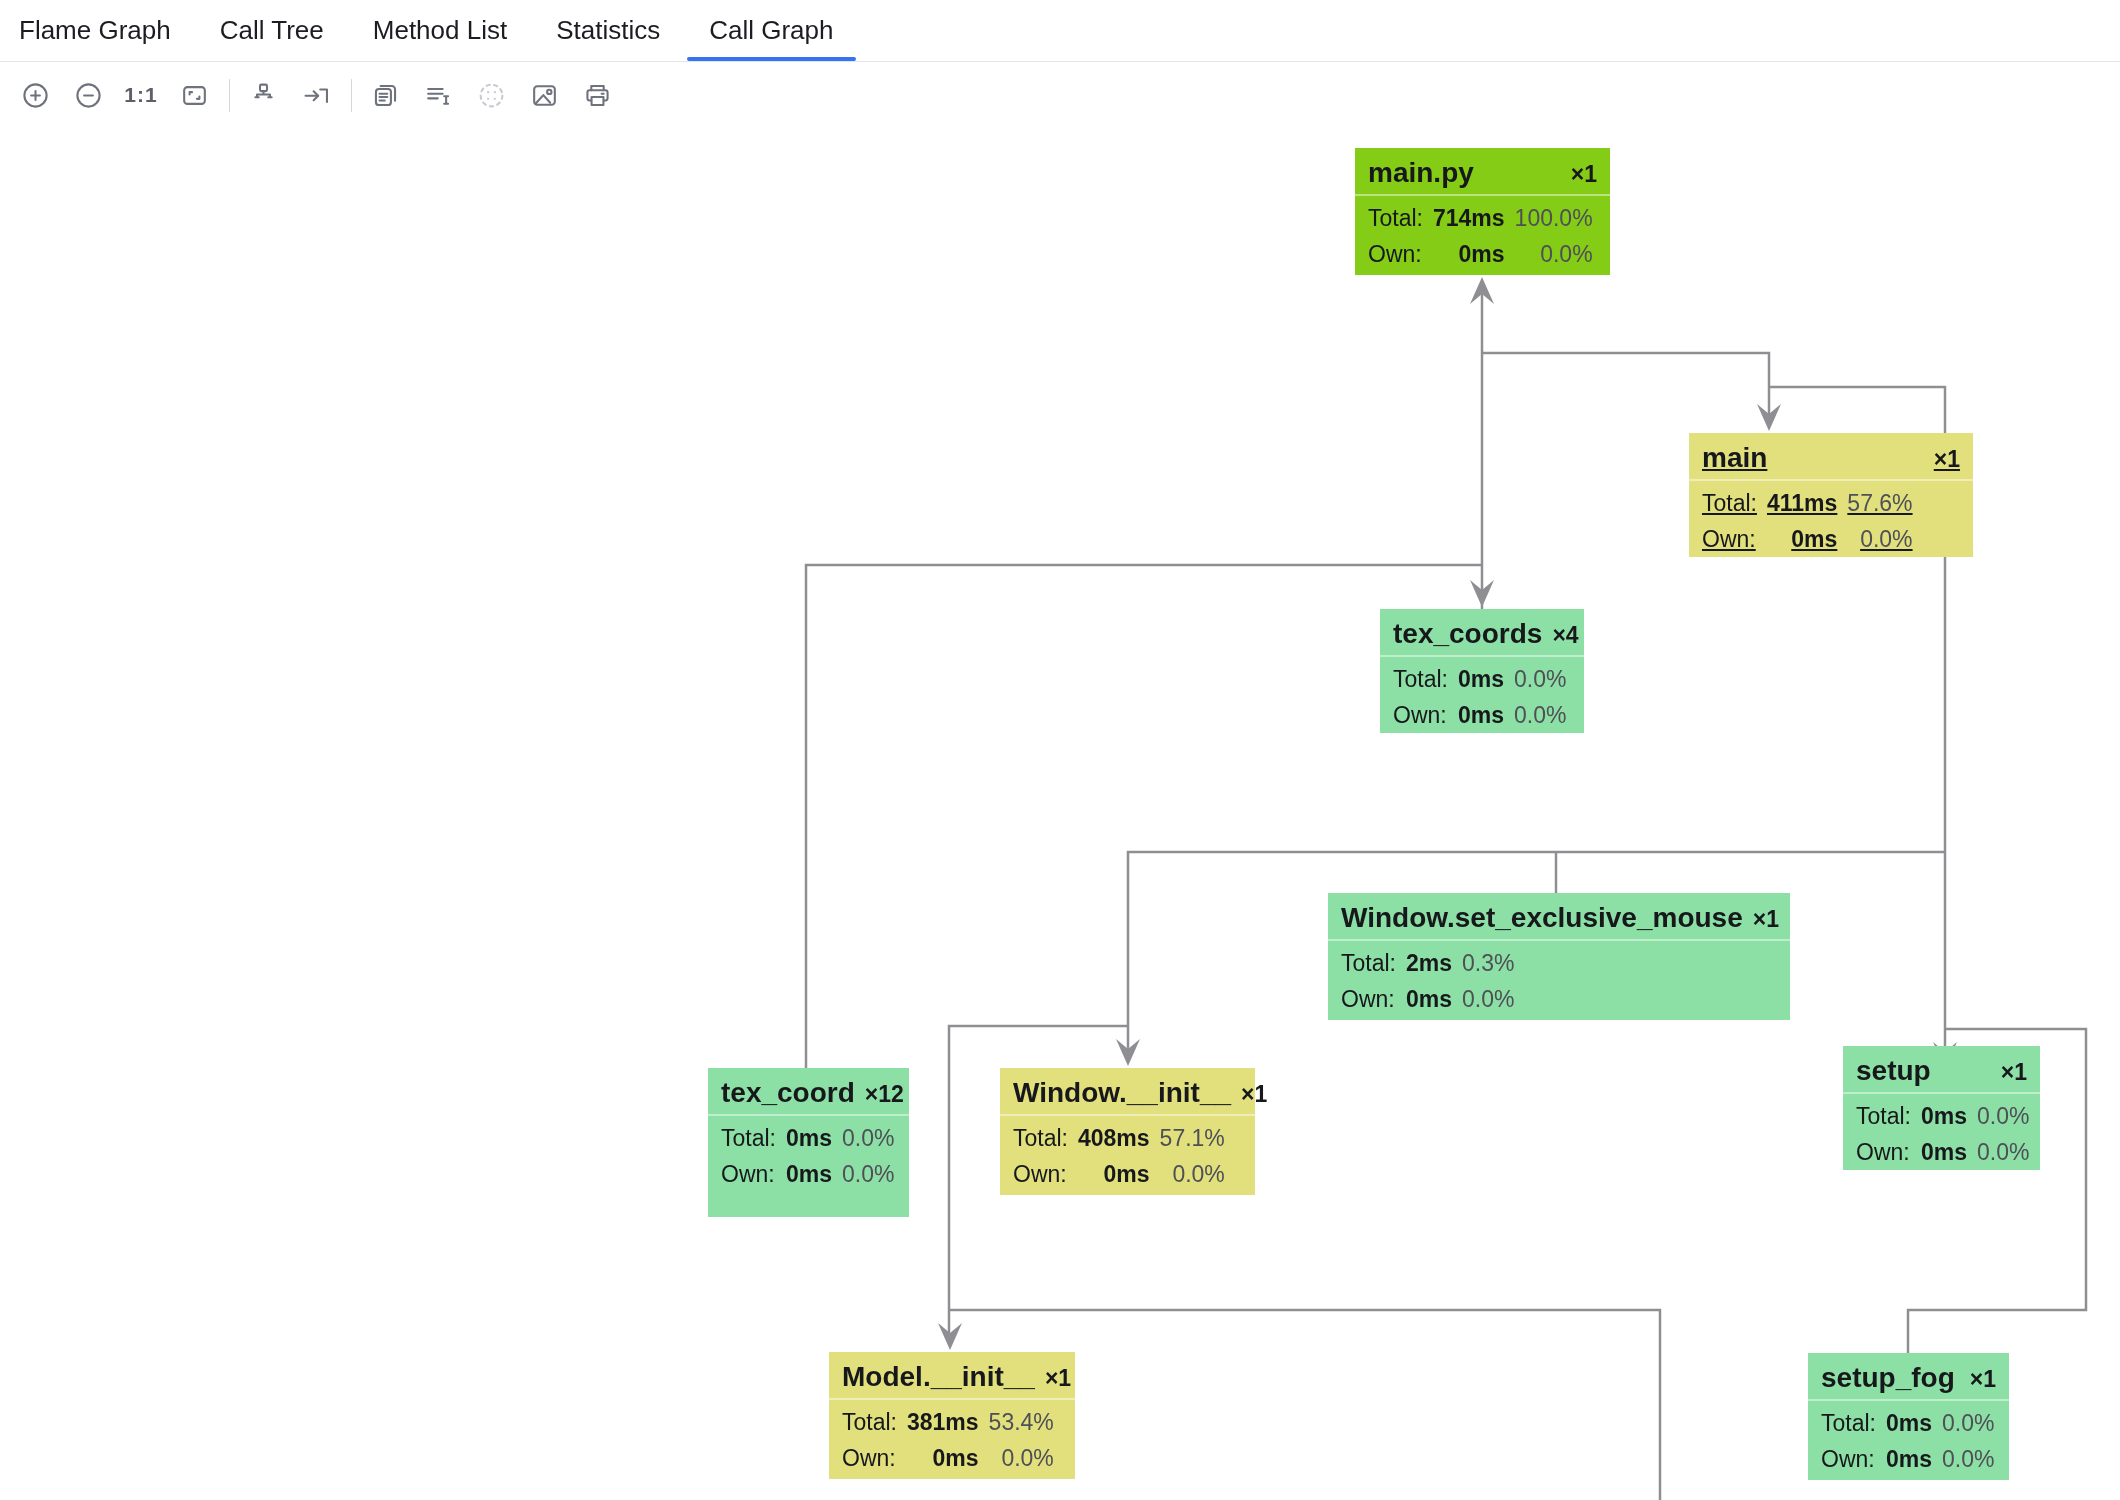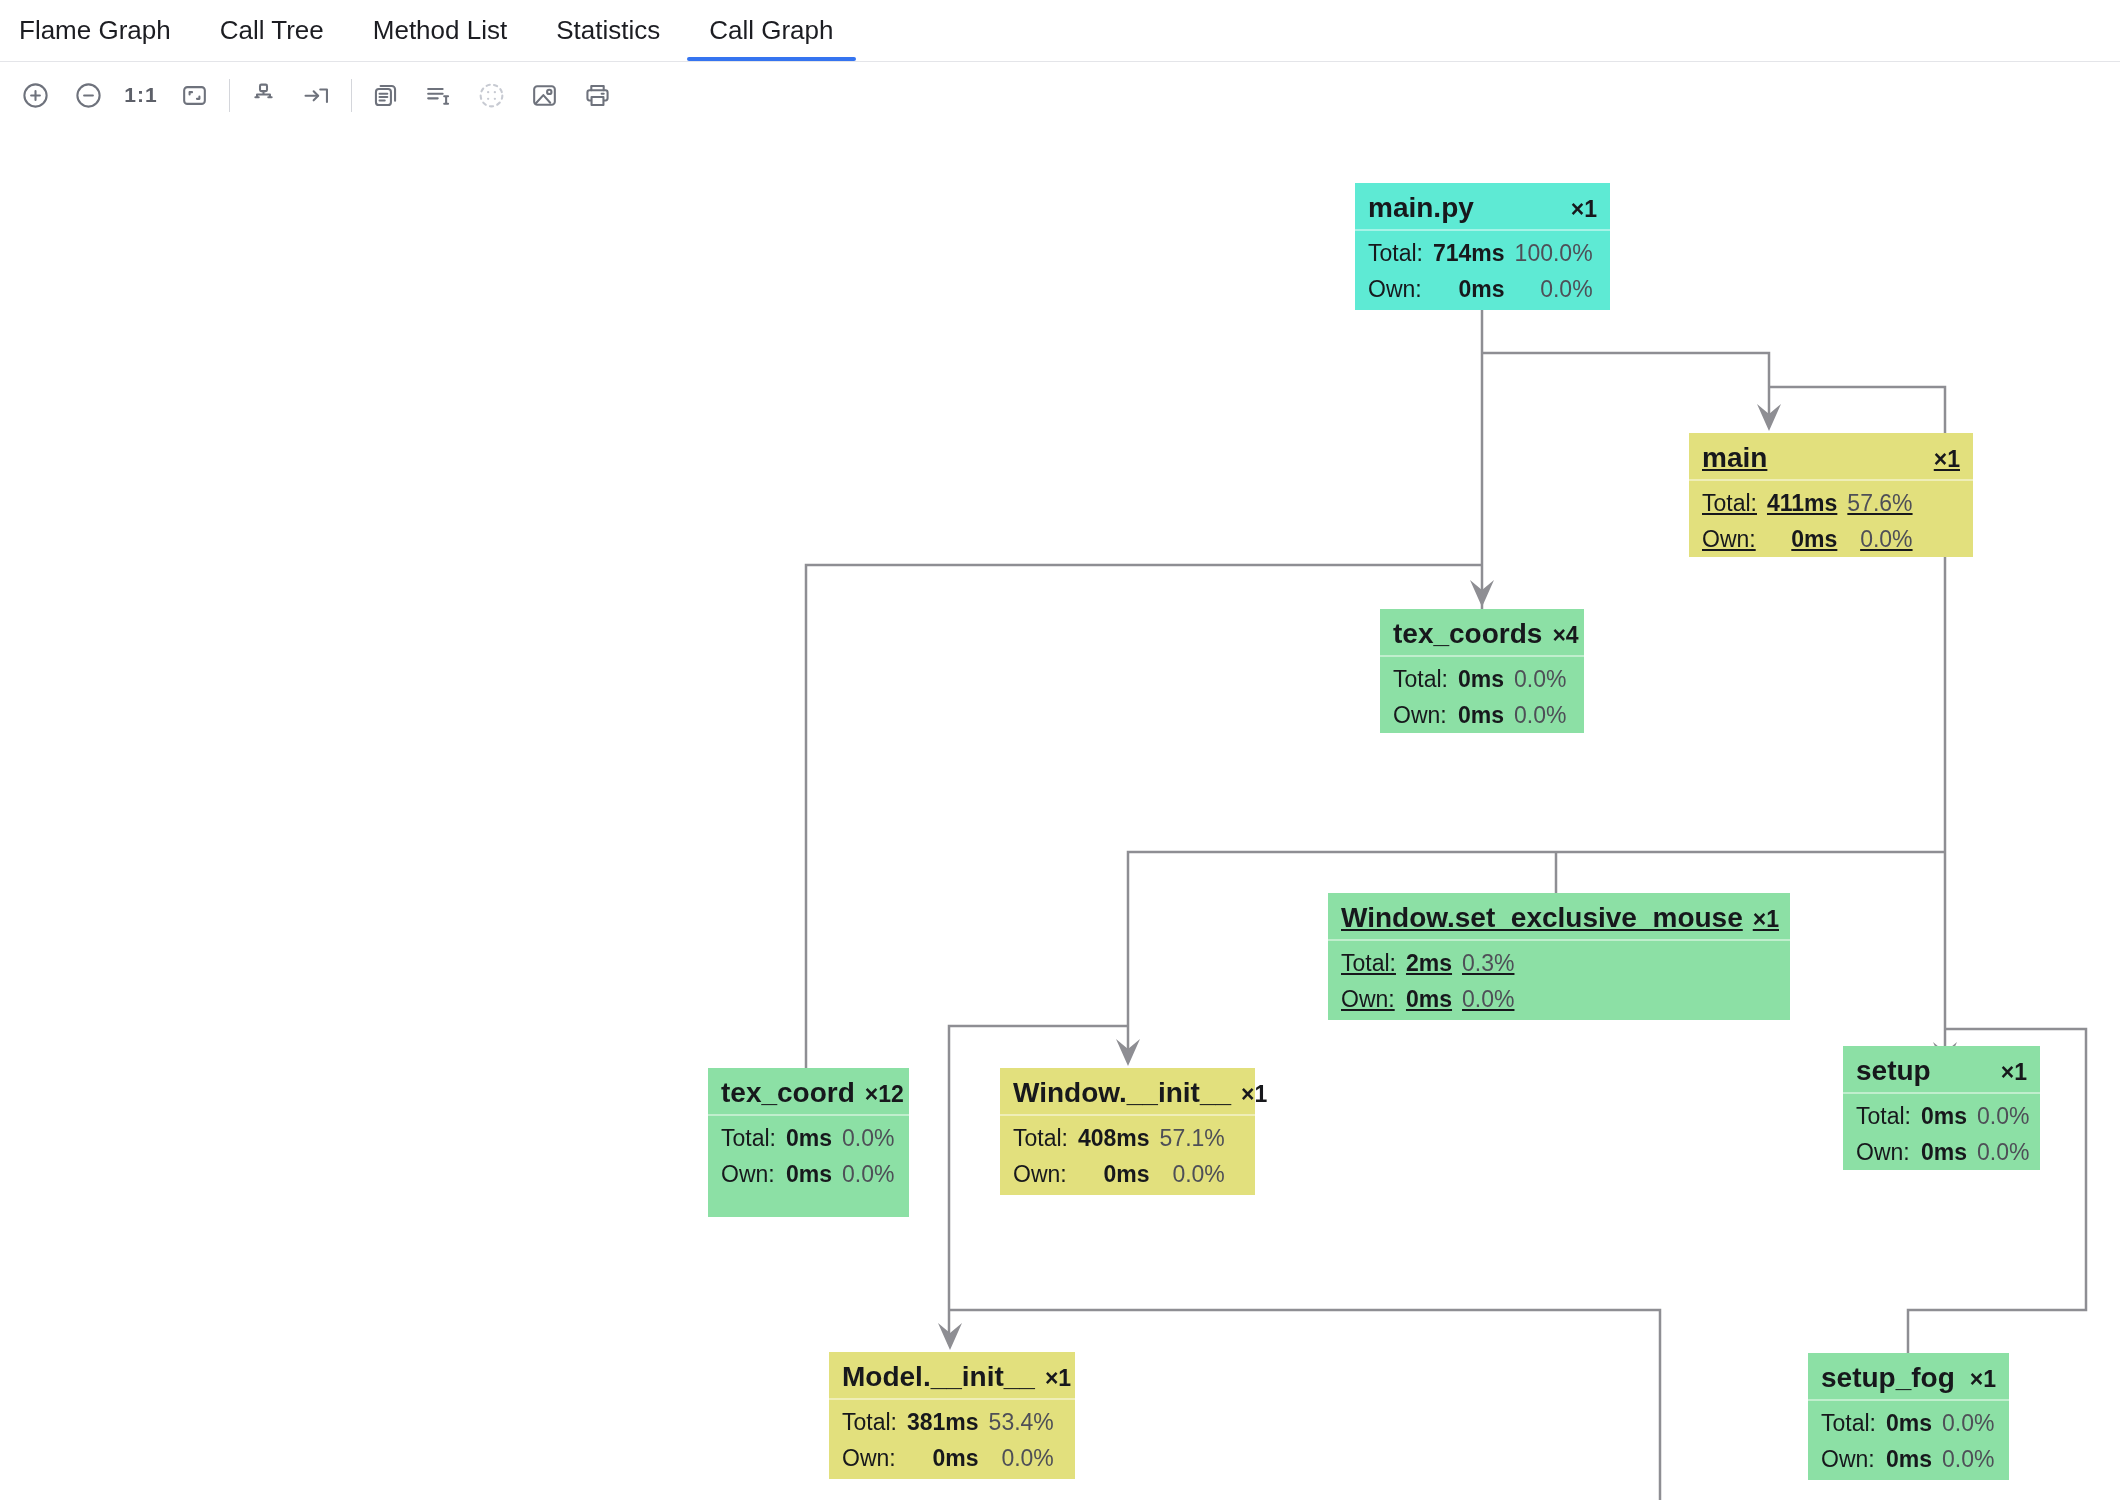--- a/index.html
+++ b/index.html
@@ -29,28 +29,28 @@
   .node .hd{display:flex;justify-content:space-between;align-items:baseline;gap:10px;
             padding:9px 13px 5px 13px;font-weight:700;white-space:nowrap;}
   .node .name{font-size:28px;}
   .node .count{font-size:23px;}
   .node .divider{height:2px;background:rgba(255,255,255,0.45);}
   .node .rows{display:grid;grid-template-columns:max-content max-content max-content;
               column-gap:10px;padding:4px 13px 0 13px;line-height:36px;white-space:nowrap;}
   .node .ms{font-weight:700;text-align:right;}
   .node .pct{color:#4e4f57;text-align:right;}
 
-  .c-red{background:#5eead4;margin-top:35px;}
+  .c-red{background:#84cc16;}
   .c-yellow{background:#e2e07d;}
   .c-green{background:#8ce0a5;}
 
   .n-mainpy   {left:1355px;top:148px; width:255px;height:127px;}
   .n-main     {left:1689px;top:433px; width:284px;height:124px;text-decoration:underline;}
   .n-texcoords{left:1380px;top:609px; width:204px;height:124px;}
-  .n-wsem     {left:1328px;top:893px; width:462px;height:127px;text-decoration:underline;}
+  .n-wsem     {left:1328px;top:893px; width:462px;height:127px;}
   .n-texcoord {left:708px; top:1068px;width:201px;height:149px;}
   .n-winit    {left:1000px;top:1068px;width:255px;height:127px;}
   .n-setup    {left:1843px;top:1046px;width:197px;height:124px;}
   .n-minit    {left:829px; top:1352px;width:246px;height:127px;}
   .n-setupfog {left:1808px;top:1353px;width:201px;height:127px;}
 </style>
 </head>
 <body>
 
 <div class="tabbar">

